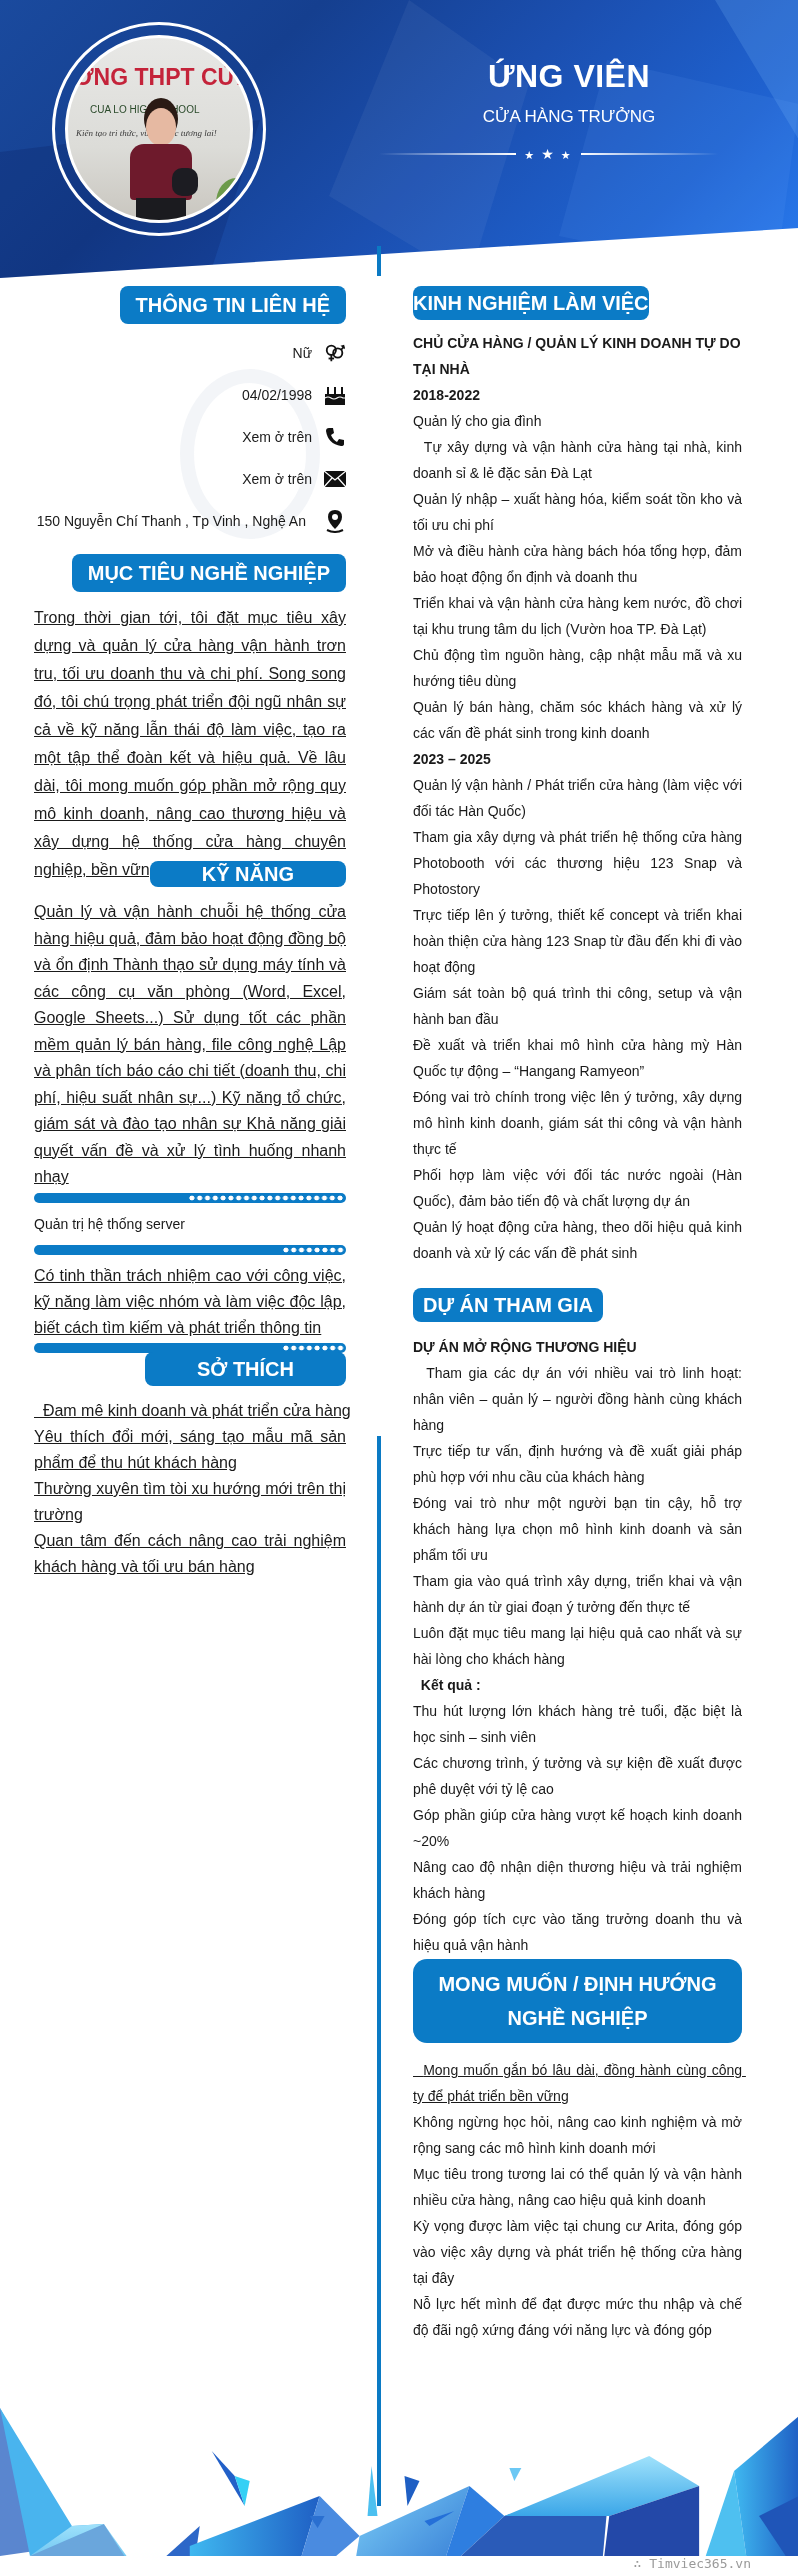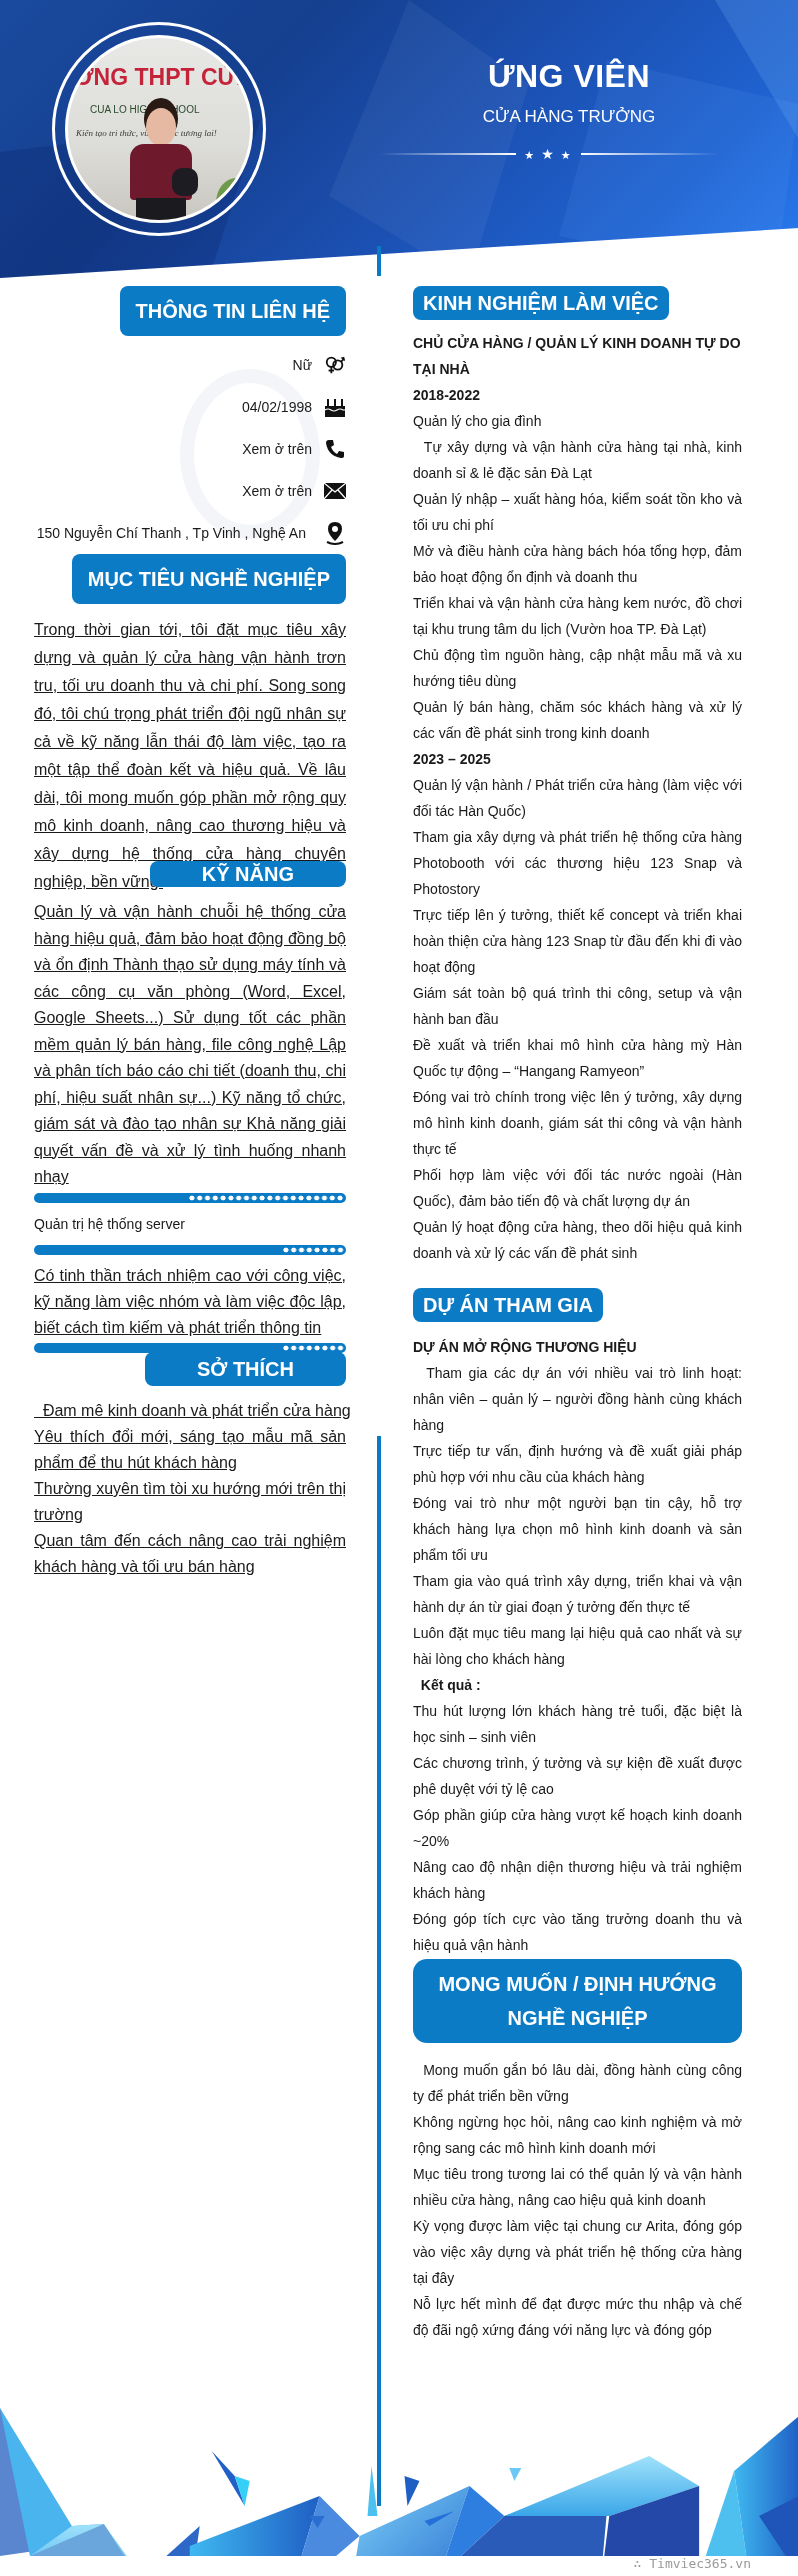--- a/index.html
+++ b/index.html
@@ -45,21 +45,21 @@
   .star-line .line.r { background: linear-gradient(90deg, #ffffff 0%, rgba(255,255,255,0) 100%); }
   .star-line .stars { color: #ffffff; font-size: 11px; padding: 0 8px; letter-spacing: 2px; }
   .star-line .stars b { font-size: 14px; }
 
   
   .vline { position: absolute; left: 377px; width: 4px; background: #0b7ac4; }
 
   
   .pill {
     display: inline-block; background: #0b7bc6; color: #ffffff; font-weight: bold; border-radius: 8px;
-    font-size: 20px; padding: 14px 16px; line-height: 22px;
+    font-size: 20px; padding: 8px 16px; line-height: 22px;
   }
 
   
   .left { position: absolute; left: 34px; width: 312px; }
   .pill-right { text-align: right; }
   .contact-row { display: flex; justify-content: flex-end; align-items: center; height: 42px; font-size: 14px; }
   .contact-row .txt { margin-right: 12px; }
   .contact-row .ic { width: 22px; height: 22px; display: flex; align-items: center; justify-content: center; }
   .watermark-i {
     position: absolute; left: 180px; top: 369px; width: 140px; height: 170px; border-radius: 50%;
@@ -207,21 +207,21 @@
   <div class="pill-right"><span class="pill" style="padding:6px 52px;">SỞ THÍCH</span></div>
   <div style="margin-top:12px;" class="para">
     <p style="white-space:pre;line-height:26px;">  Đam mê kinh doanh và phát triển cửa hàng</p>
     <p style="line-height:26px;">Yêu thích đổi mới, sáng tạo mẫu mã sản phẩm để thu hút khách hàng</p>
     <p style="line-height:26px;">Thường xuyên tìm tòi xu hướng mới trên thị trường</p>
     <p style="line-height:26px;">Quan tâm đến cách nâng cao trải nghiệm khách hàng và tối ưu bán hàng</p>
   </div>
 </div>
 
 <div class="right" style="top:286px;">
-  <span class="pill" style="padding:6px 10px;">KINH NGHIỆM LÀM VIỆC</span>
+  <span class="pill" style="padding:6px 0;">KINH NGHIỆM LÀM VIỆC</span>
   <div class="r-text" style="margin-top:10px;">
     <div class="bold" style="text-align:left;">CHỦ CỬA HÀNG / QUẢN LÝ KINH DOANH TỰ DO TẠI NHÀ</div>
     <div class="bold">2018-2022</div>
     <div>Quản lý cho gia đình</div>
     <div style="white-space:pre-wrap;">  Tự xây dựng và vận hành cửa hàng tại nhà, kinh doanh sỉ &amp; lẻ đặc sản Đà Lạt</div>
     <div>Quản lý nhập – xuất hàng hóa, kiểm soát tồn kho và tối ưu chi phí</div>
     <div>Mở và điều hành cửa hàng bách hóa tổng hợp, đảm bảo hoạt động ổn định và doanh thu</div>
     <div>Triển khai và vận hành cửa hàng kem nước, đồ chơi tại khu trung tâm du lịch (Vườn hoa TP. Đà Lạt)</div>
     <div>Chủ động tìm nguồn hàng, cập nhật mẫu mã và xu hướng tiêu dùng</div>
     <div>Quản lý bán hàng, chăm sóc khách hàng và xử lý các vấn đề phát sinh trong kinh doanh</div>
@@ -251,21 +251,21 @@
     <div>Các chương trình, ý tưởng và sự kiện đề xuất được phê duyệt với tỷ lệ cao</div>
     <div>Góp phần giúp cửa hàng vượt kế hoạch kinh doanh ~20%</div>
     <div>Nâng cao độ nhận diện thương hiệu và trải nghiệm khách hàng</div>
     <div>Đóng góp tích cực vào tăng trưởng doanh thu và hiệu quả vận hành</div>
   </div>
 </div>
 
 <div class="right" style="top:1959px;">
   <div class="pill" style="display:block;width:329px;text-align:center;padding:8px 20px;line-height:34px;font-size:20px;border-radius:14px;">MONG MUỐN / ĐỊNH HƯỚNG NGHỀ NGHIỆP</div>
   <div class="r-text" style="margin-top:14px;">
-    <div style="white-space:pre-wrap;">  Mong muốn gắn bó lâu dài, đồng hành cùng công ty để phát triển bền vững</div>
+    <div style="white-space:pre-wrap;text-decoration:underline;">  Mong muốn gắn bó lâu dài, đồng hành cùng công ty để phát triển bền vững</div>
     <div>Không ngừng học hỏi, nâng cao kinh nghiệm và mở rộng sang các mô hình kinh doanh mới</div>
     <div>Mục tiêu trong tương lai có thể quản lý và vận hành nhiều cửa hàng, nâng cao hiệu quả kinh doanh</div>
     <div>Kỳ vọng được làm việc tại chung cư Arita, đóng góp vào việc xây dựng và phát triển hệ thống cửa hàng tại đây</div>
     <div>Nỗ lực hết mình để đạt được mức thu nhập và chế độ đãi ngộ xứng đáng với năng lực và đóng góp</div>
   </div>
 </div>
 
 <div class="footer">
   <svg width="799" height="180" viewBox="0 0 800 180">
     <defs>

